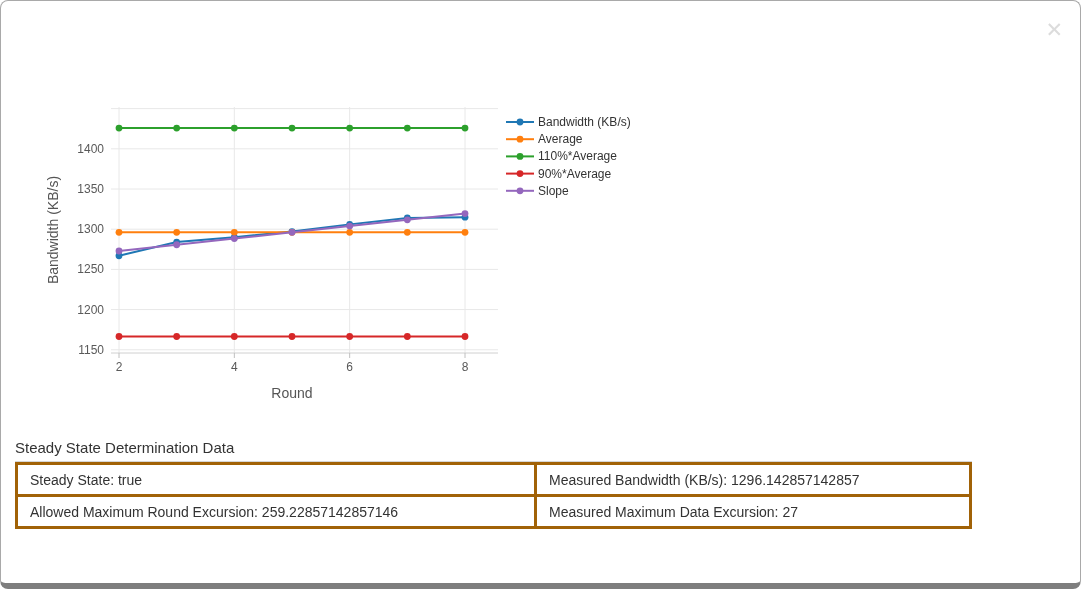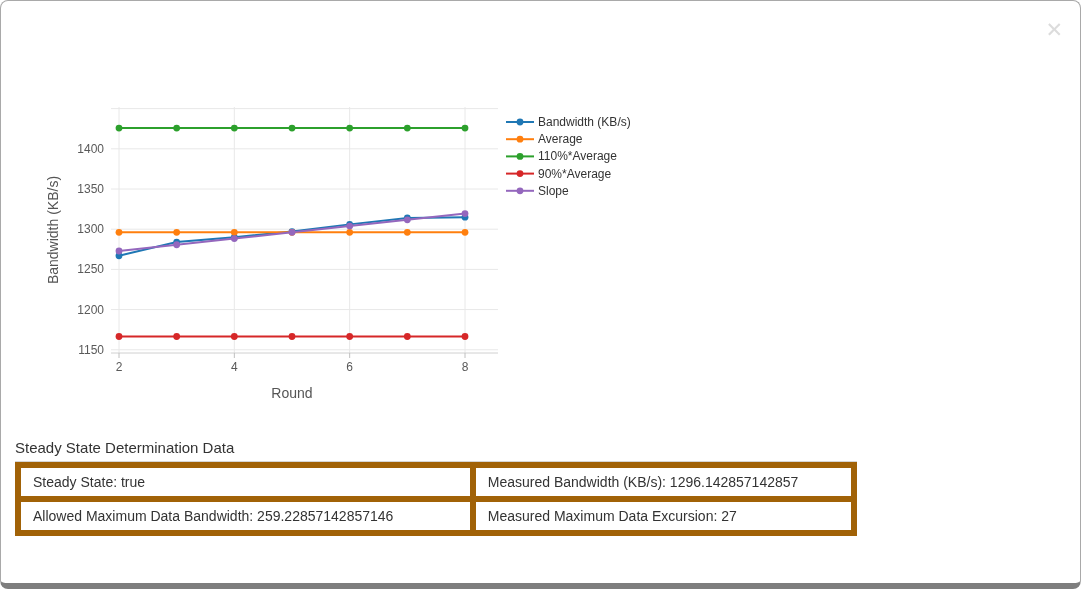--- a/index.html
+++ b/index.html
@@ -13,28 +13,28 @@
     border-radius:8px;
   }
   .close-btn {
     position:absolute; top:18px; right:17px;
     font-size:21px; font-weight:bold; color:#dcdcdc;
     line-height:1; cursor:pointer; user-select:none;
   }
   .chart-wrap { position:absolute; left:30px; top:70px; width:680px; height:350px; }
   svg text { font-family:"Liberation Sans","DejaVu Sans",sans-serif; }
 
-  .table-section { position:absolute; left:14px; top:436px; width:842px; }
+  .table-section { position:absolute; left:14px; top:436px; width:957px; }
   .section-title {
     font-size:15px; color:#333333; padding:2px 0 5px 0;
     border-bottom:1px solid #d6d6d6;
   }
   table.ss-table { width:100%; border-collapse:collapse; }
   table.ss-table td {
-    border:6px solid #a16207; height:32px;
+    border:3px solid #a16207; height:32px;
     padding:6px 12px; font-size:14px; color:#333333;
     vertical-align:middle; background:#ffffff;
   }
   table.ss-table td.col-left  { width:54.4%; }
 </style>
 </head>
 <body>
 
 <div class="modal">
 
@@ -158,20 +158,20 @@
 
   <div class="table-section">
     <div class="section-title">Steady State Determination Data</div>
     <table class="ss-table">
       <tbody id="ss-tbody">
           <tr>
             <td class="col-left">Steady State: true</td>
             <td class="col-right">Measured Bandwidth (KB/s): 1296.142857142857</td>
           </tr>
           <tr>
-            <td class="col-left">Allowed Maximum Data Bandwidth: 259.22857142857146</td>
+            <td class="col-left">Allowed Maximum Round Excursion: 259.22857142857146</td>
             <td class="col-right">Measured Maximum Data Excursion: 27</td>
           </tr>
         </tbody>
     </table>
   </div>
 
 </div>
 
 </body></html>

